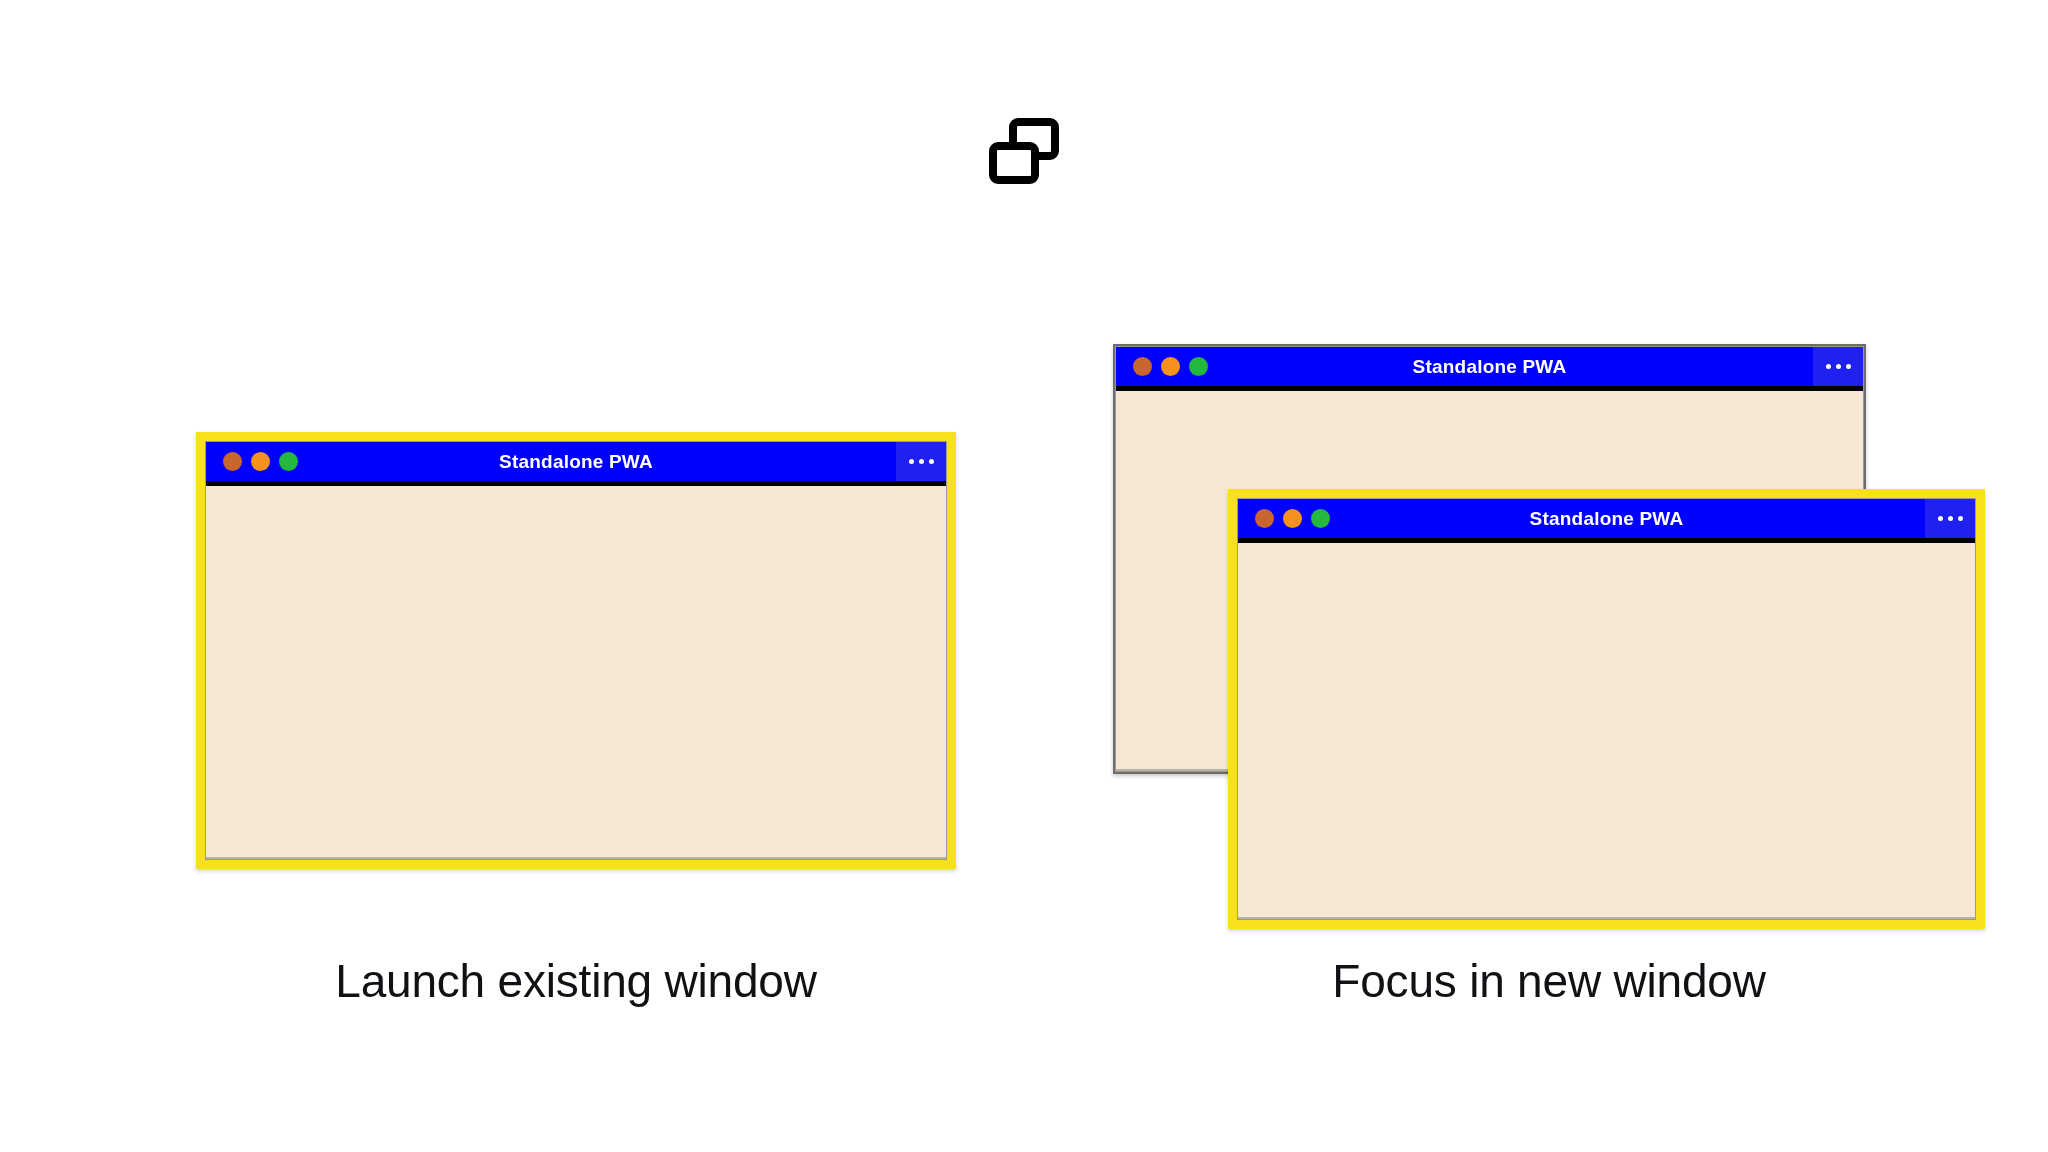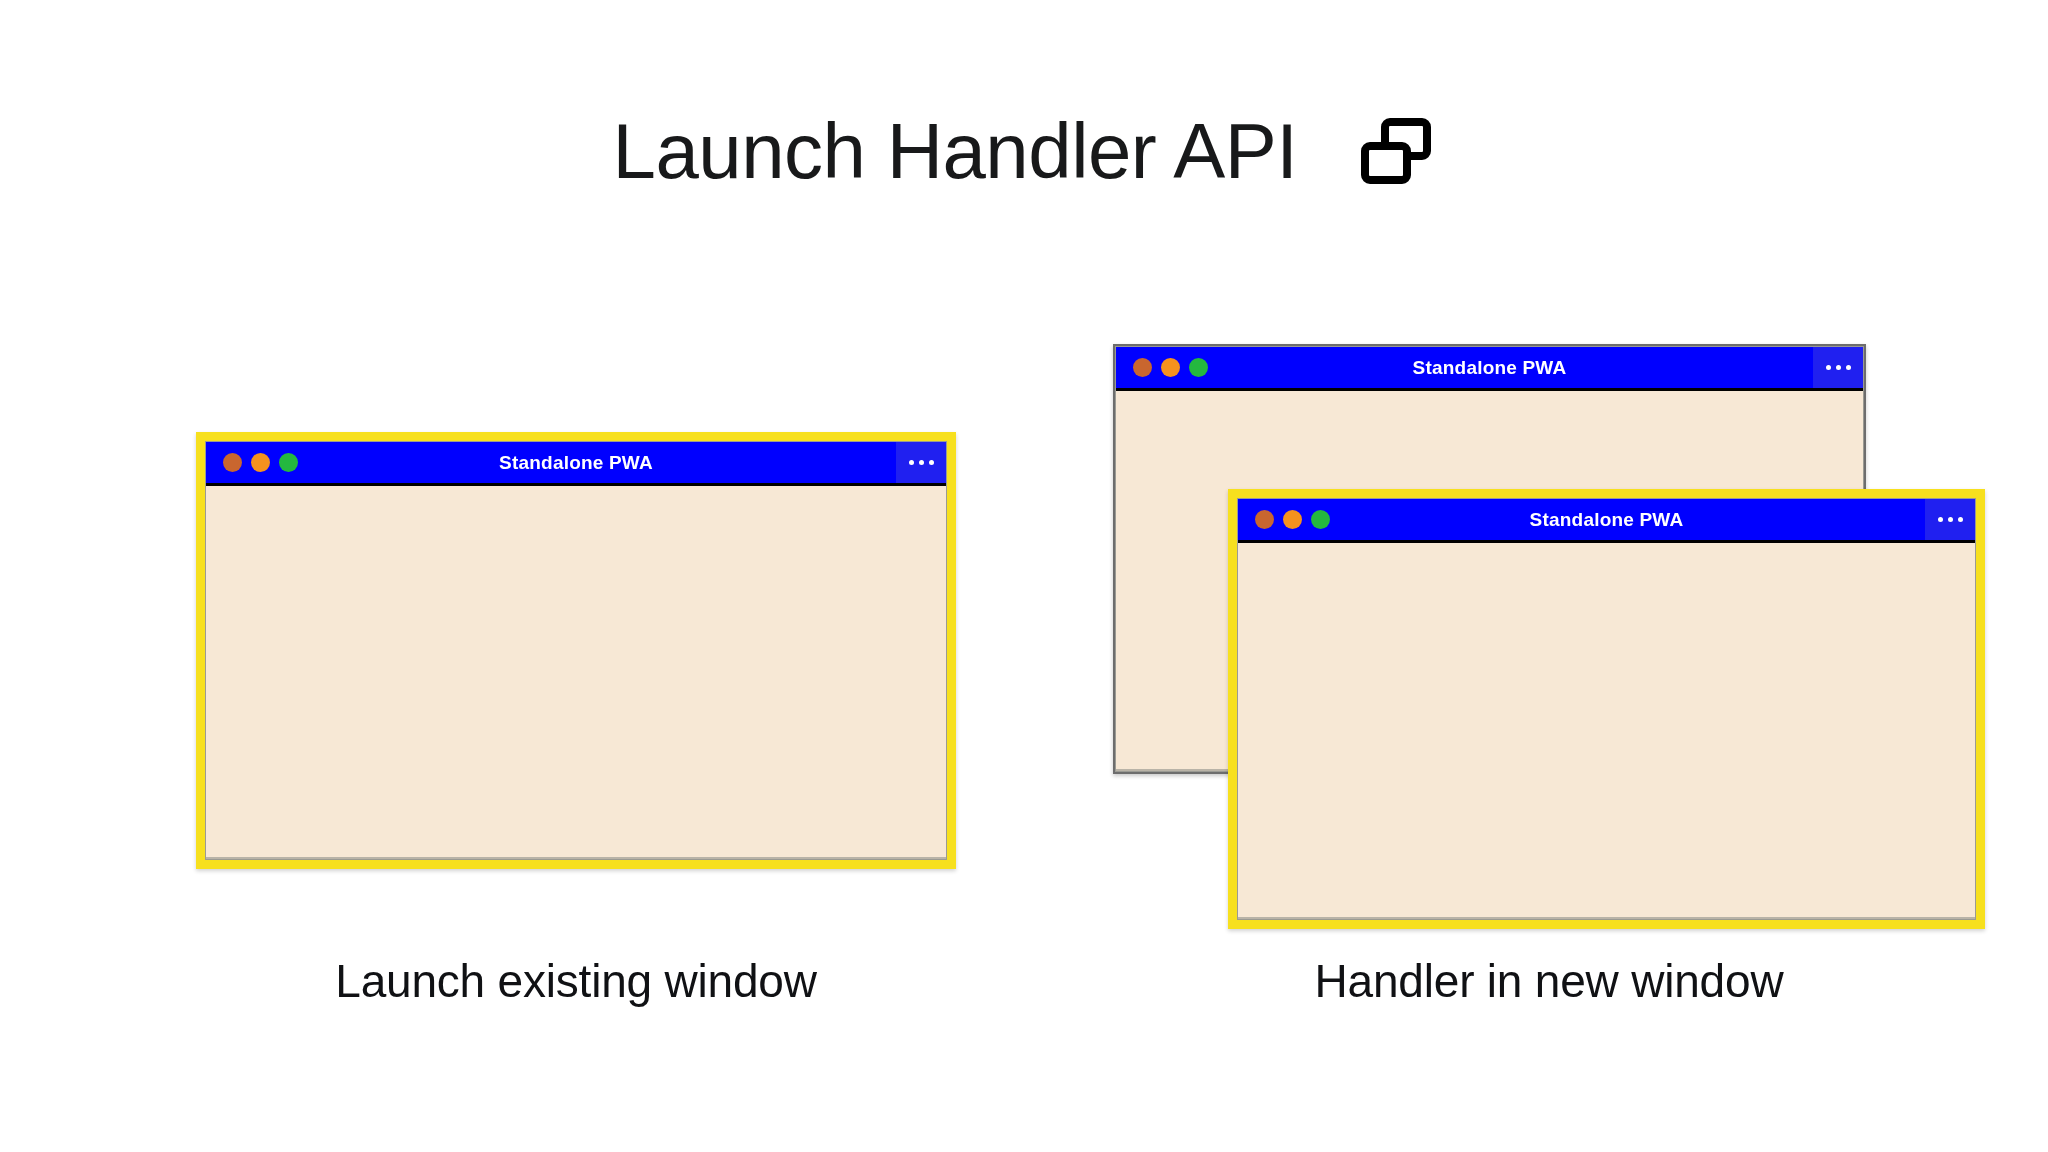--- a/index.html
+++ b/index.html
@@ -65,21 +65,21 @@
     border: 1px solid #9a9a93;
     box-sizing: border-box;
     overflow: hidden;
   }
   .titlebar {
     position: relative;
     flex: 0 0 auto;
     background: #0000ff;
     display: flex;
     align-items: center;
-    border-bottom: 3px solid #000000;
+    border-bottom: 5px solid #000000;
     box-sizing: border-box;
   }
   .traffic-lights {
     display: flex;
     align-items: center;
     gap: 9px;
     padding-left: 17px;
     z-index: 2;
   }
   .dot {
@@ -191,21 +191,20 @@
     left: 1113px;
     top: 958px;
     width: 872px;
     text-align: center;
   }
 </style>
 </head>
 <body>
 
 <div class="header">
-  <div class="header-title">Launch Handler API</div>
   <span class="header-icon">
     <svg viewBox="0 0 78 78" width="78" height="78" aria-hidden="true">
       <rect x="28" y="10" width="42" height="34" rx="5" ry="5" fill="none" stroke="#000000" stroke-width="8"></rect>
       <rect x="8" y="34" width="42" height="34" rx="5" ry="5" fill="#ffffff" stroke="#000000" stroke-width="8"></rect>
     </svg>
   </span>
 </div>
 
 <div class="window framed" id="window-focus-existing">
   <div class="window-inner">
@@ -259,13 +258,13 @@
       <div class="menu-button">
         <span class="menu-dot"></span>
         <span class="menu-dot"></span>
         <span class="menu-dot"></span>
       </div>
     </div>
     <div class="window-body"></div>
   </div>
 </div>
 
-<div class="caption" id="caption-launch-new">Handler in new window</div>
+<div class="caption" id="caption-launch-new">Focus in new window</div>
 
 </body></html>

